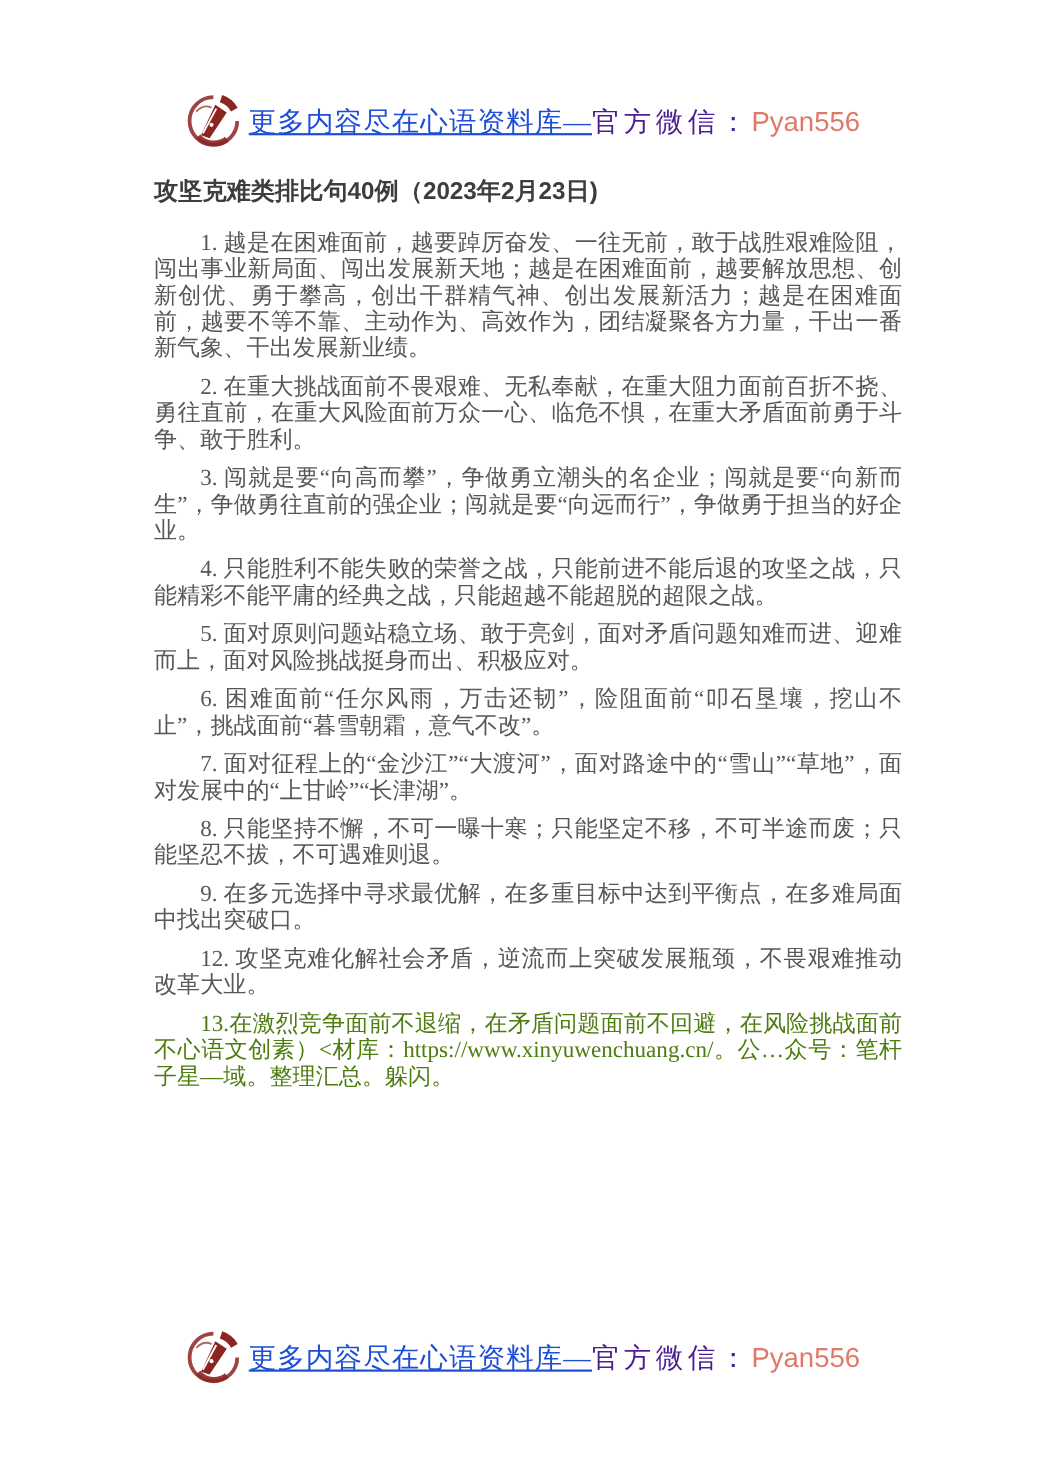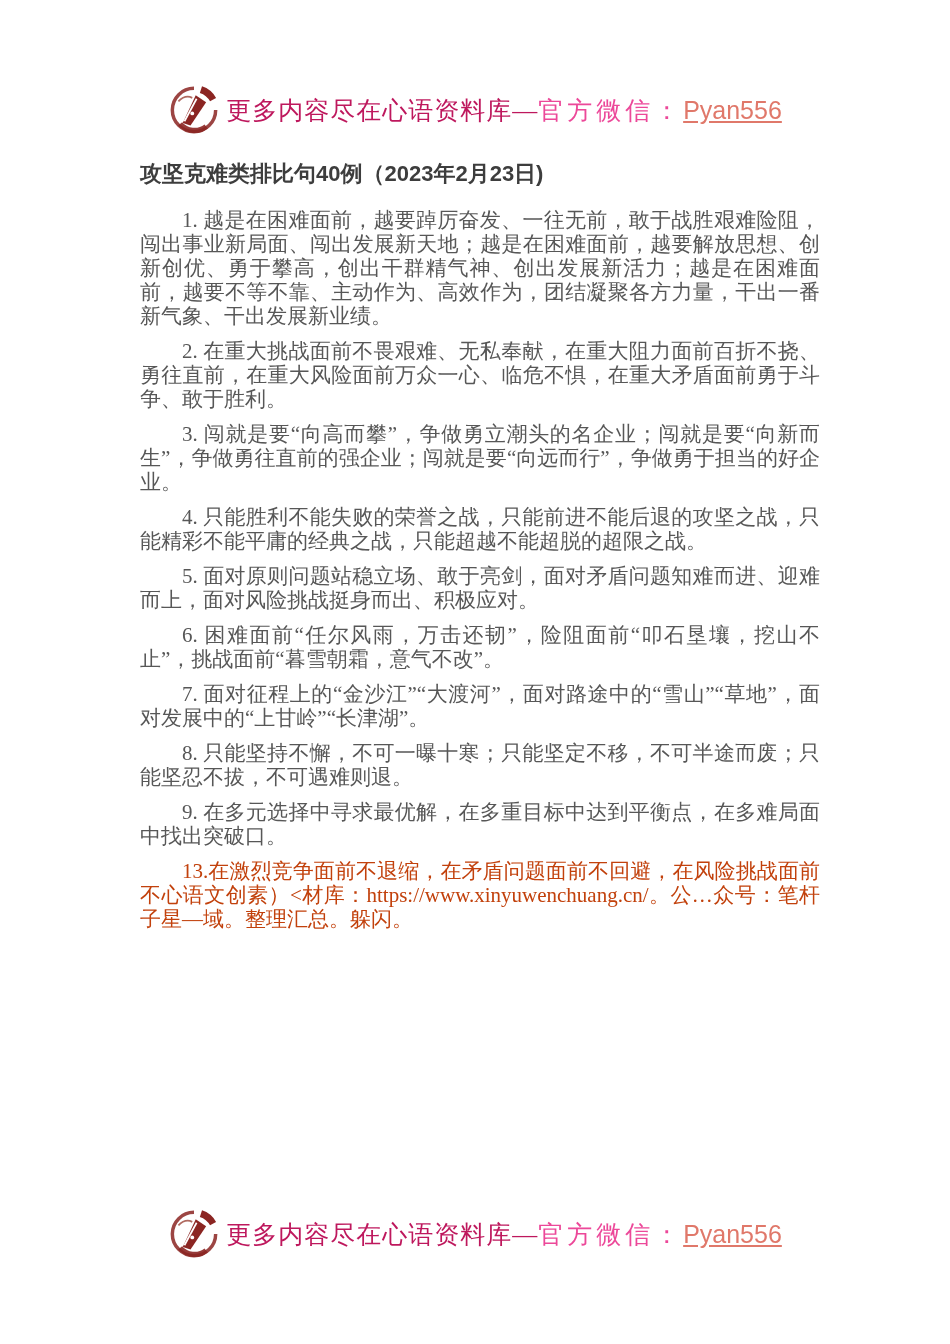--- a/index.html
+++ b/index.html
@@ -21,31 +21,30 @@
     width: 100%;
   }
   .banner-header { padding-top: 84px; }
   .banner-footer { position: absolute; left: 0; right: 0; top: 1208px; }
   .logo { width: 52px; height: 52px; flex: 0 0 auto; }
   .banner-text {
     font-size: 25px;
     letter-spacing: 1px;
     white-space: nowrap;
   }
-  .txt-salmon { color: #be185d; }
+  .txt-salmon { color: #1d4ed8; text-decoration: underline; }
   .txt-script {
-    color: #ec4899;
+    color: #4c1d95;
     font-family: "DejaVu Serif", serif;
     letter-spacing: 4px;
   }
   .txt-wechat {
     color: #e0786a;
     font-family: "Liberation Sans", "DejaVu Sans", sans-serif;
     letter-spacing: 0;
-    text-decoration: underline;
   }
   
   .doc-title {
     margin: 16px 130px 0 140px;
     font-family: "Liberation Sans", "DejaVu Sans", sans-serif;
     font-weight: bold;
     font-size: 22px;
     line-height: 44px;
     color: #3d3d3d;
   }
@@ -56,21 +55,21 @@
     color: #575757;
     font-size: 21px;
     line-height: 24px;
   }
   .doc-body p {
     margin: 0 0 11px 0;
     text-indent: 2em;
     text-align: justify;
   }
   .doc-body p.em {
-    color: #c2410c;
+    color: #4d7c0f;
   }
 </style>
 </head>
 <body>
 
 <div class="page">
 
   <div class="banner banner-header">
     <svg class="logo" viewBox="0 0 60 60">
       <g fill="none" stroke="#8b2522">
@@ -93,20 +92,21 @@
   <div class="doc-body">
     <p>1. 越是在困难面前，越要踔厉奋发、一往无前，敢于战胜艰难险阻，闯出事业新局面、闯出发展新天地；越是在困难面前，越要解放思想、创新创优、勇于攀高，创出干群精气神、创出发展新活力；越是在困难面前，越要不等不靠、主动作为、高效作为，团结凝聚各方力量，干出一番新气象、干出发展新业绩。</p>
     <p>2. 在重大挑战面前不畏艰难、无私奉献，在重大阻力面前百折不挠、勇往直前，在重大风险面前万众一心、临危不惧，在重大矛盾面前勇于斗争、敢于胜利。</p>
     <p>3. 闯就是要“向高而攀”，争做勇立潮头的名企业；闯就是要“向新而生”，争做勇往直前的强企业；闯就是要“向远而行”，争做勇于担当的好企业。</p>
     <p>4. 只能胜利不能失败的荣誉之战，只能前进不能后退的攻坚之战，只能精彩不能平庸的经典之战，只能超越不能超脱的超限之战。</p>
     <p>5. 面对原则问题站稳立场、敢于亮剑，面对矛盾问题知难而进、迎难而上，面对风险挑战挺身而出、积极应对。</p>
     <p>6. 困难面前“任尔风雨，万击还韧”，险阻面前“叩石垦壤，挖山不止”，挑战面前“暮雪朝霜，意气不改”。</p>
     <p>7. 面对征程上的“金沙江”“大渡河”，面对路途中的“雪山”“草地”，面对发展中的“上甘岭”“长津湖”。</p>
     <p>8. 只能坚持不懈，不可一曝十寒；只能坚定不移，不可半途而废；只能坚忍不拔，不可遇难则退。</p>
     <p>9. 在多元选择中寻求最优解，在多重目标中达到平衡点，在多难局面中找出突破口。</p>
+    <p>12. 攻坚克难化解社会矛盾，逆流而上突破发展瓶颈，不畏艰难推动改革大业。</p>
     <p class="em">13.在激烈竞争面前不退缩，在矛盾问题面前不回避，在风险挑战面前不心语文创素）&lt;材库：https://www.xinyuwenchuang.cn/。公…众号：笔杆子星—域。整理汇总。躲闪。</p>
   </div>
 
   <div class="banner banner-footer">
     <svg class="logo" viewBox="0 0 60 60">
       <g fill="none" stroke="#8b2522">
         <path d="M30 5 A 25 25 0 1 0 55 30" stroke-width="4" opacity="0.85"></path>
         <path d="M52 18 A 25 25 0 0 0 38 6.5" stroke-width="8"></path>
         <path d="M14 46 A 22 22 0 0 0 44 49" stroke-width="6" opacity="0.9"></path>
       </g>

